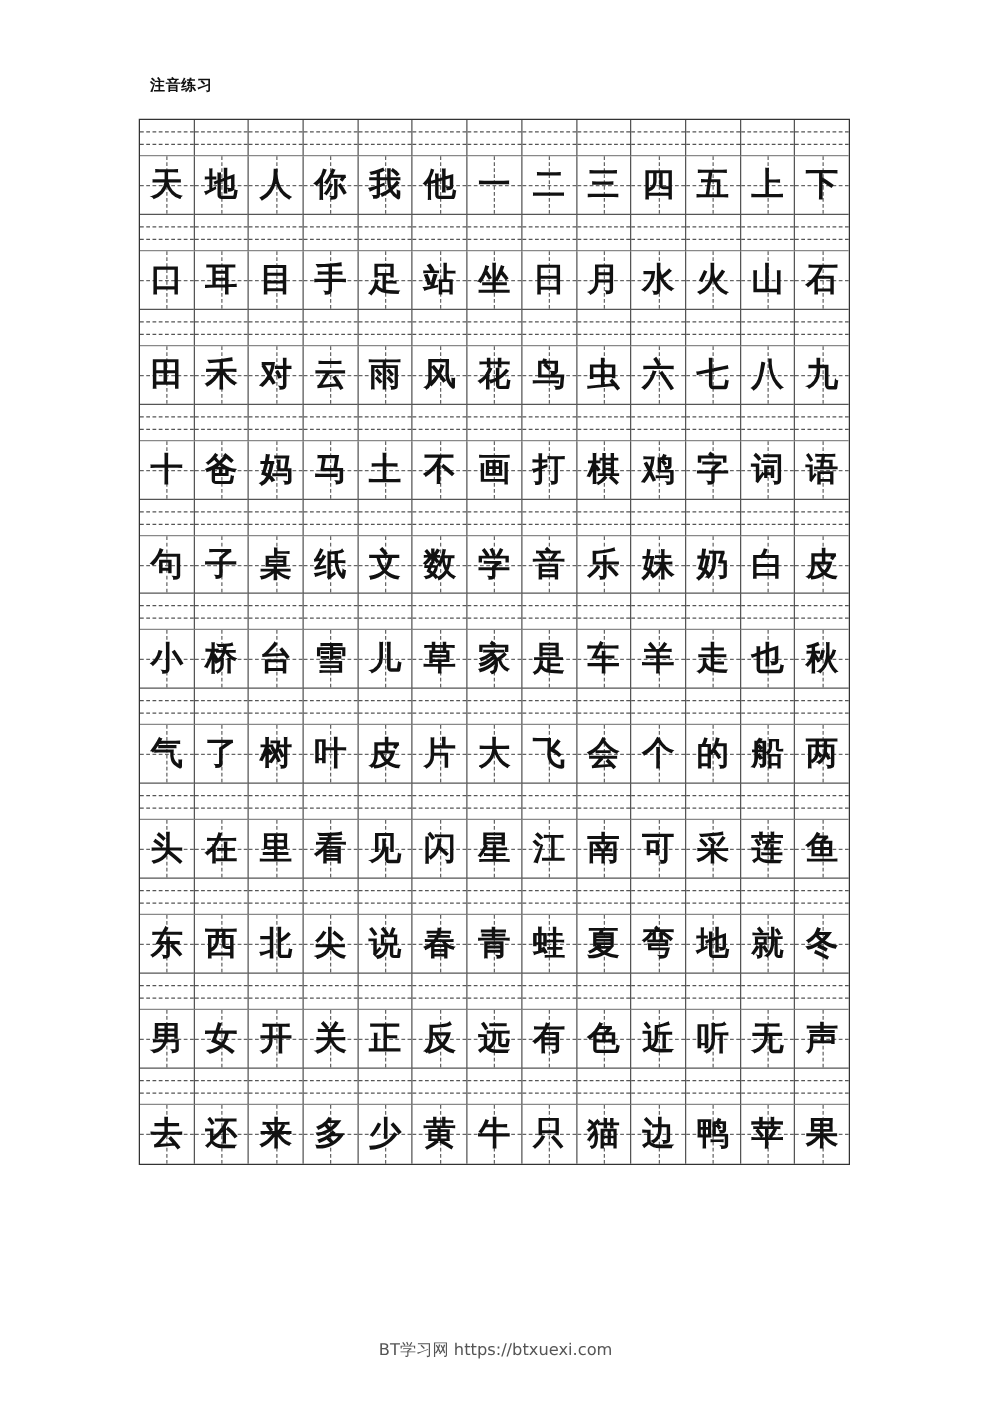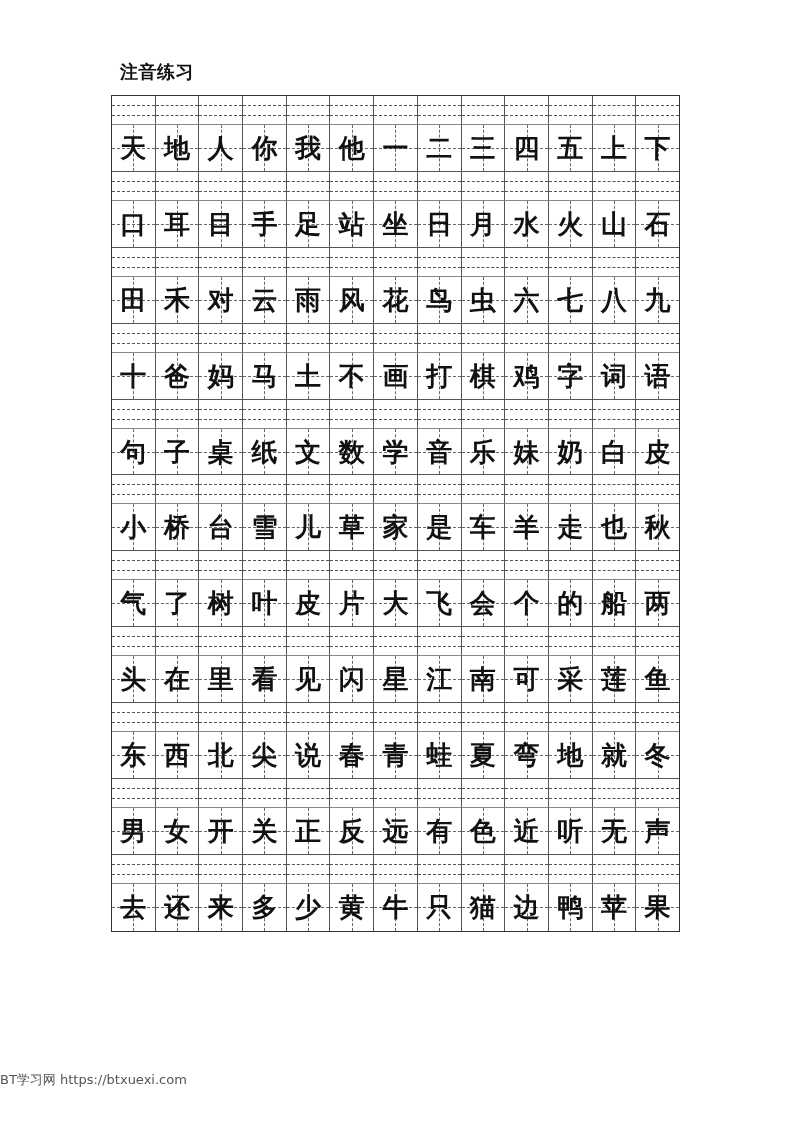--- a/index.html
+++ b/index.html
@@ -1,35 +1,35 @@
 <!DOCTYPE html>
 <html><head>
 <meta charset="utf-8">
 <style>
   html, body { margin: 0; padding: 0; background: #ffffff; }
   body { width: 793px; height: 1122px; position: relative; overflow: hidden;
          font-family: "DejaVu Serif", "Liberation Serif", serif; }
-  .title { position: absolute; left: 120px; top: 60px; font-size: 18px; font-weight: bold;
+  .title { position: absolute; left: 120px; top: 60px; font-size: 12px; font-weight: bold;
            color: #111; letter-spacing: 0.5px; font-family: "DejaVu Sans", sans-serif; }
   .grid { position: absolute; left: 111px; top: 95px; width: 569px;
           border: 1px solid #333; box-sizing: border-box; }
   .row { display: flex; width: 100%; }
   .cell { flex: 1 1 0; border-left: 1px solid #555; box-sizing: border-box; position: relative; }
   .cell:first-child { border-left: none; }
   .pinyin { height: 29px; position: relative; border-bottom: 1px solid #888; box-sizing: border-box; }
   .pinyin .l1, .pinyin .l2 { position: absolute; left: 0; right: 0; border-top: 1px dashed #555; }
   .pinyin .l1 { top: 9px; }
   .pinyin .l2 { top: 19px; }
   .charbox { height: 46.9px; position: relative; box-sizing: border-box; border-bottom: 1px solid #555; }
   .row:last-child .charbox { border-bottom: none; }
   .charbox .vmid { position: absolute; top: 0; bottom: 0; left: 50%; border-left: 1px dashed #666; }
   .charbox .hmid { position: absolute; left: 0; right: 0; top: 50%; border-top: 1px dashed #666; }
   .charbox .ch { position: absolute; inset: 0; display: flex; align-items: center; justify-content: center;
                  font-size: 26px; font-weight: bold; color: #111; line-height: 1; }
-  .footer { position: absolute; left: 0; width: 793px; top: 1071px; 
+  .footer { position: absolute; left: 0; width: 793px; top: 1071px; text-align: center;
             font-size: 13px; color: #555; font-family: "DejaVu Sans", sans-serif; }
 </style>
 </head>
 <body>
 
 <div class="title">注音练习</div>
 
 <div class="grid" id="grid">
     <div class="row">
       <div class="cell pinyin">

